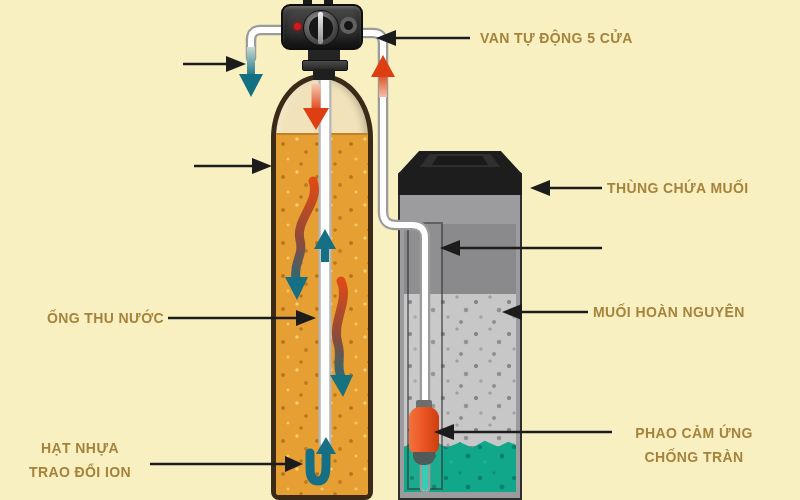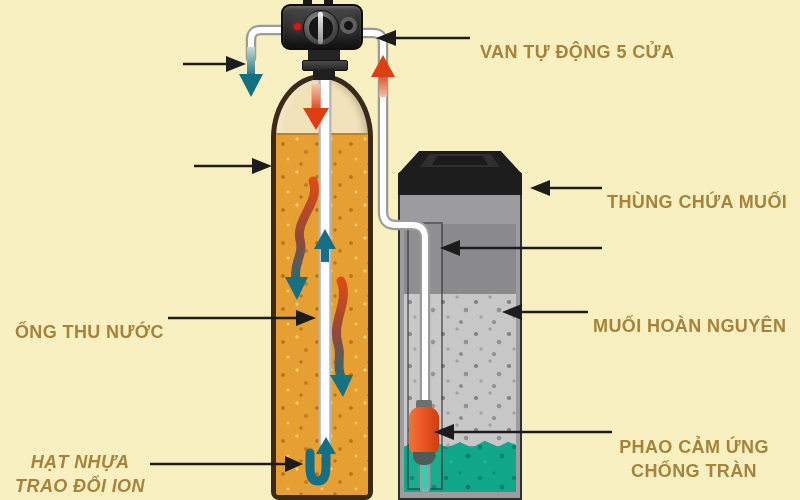--- a/index.html
+++ b/index.html
@@ -7,23 +7,22 @@
     position:relative;width:800px;height:500px;overflow:hidden;
     background:var(--background,#F9F0C2);
     font-family:"Liberation Sans","DejaVu Sans",sans-serif;
   }
   .abs{position:absolute;}
   svg.layer{position:absolute;left:0;top:0;width:800px;height:500px;pointer-events:none;}
 
   
   .lbl{
     position:absolute;color:var(--label-text,#A6833B);
-    font-weight:700;font-size:18px;letter-spacing:.4px;line-height:23px;
+    font-weight:700;font-size:14px;letter-spacing:.4px;line-height:23px;
     white-space:nowrap;
-    margin-top:14px;
   }
   .lbl.two{white-space:normal;text-align:center;line-height:24px;}
 
   
   #softener-tank{
     left:271px;top:74px;width:102px;height:426px;box-sizing:border-box;
     border:5px solid var(--tank-border,#3A2A17);
     border-radius:51px 51px 8px 8px / 64px 64px 8px 8px;
     overflow:hidden;background:var(--resin-top,#F1E2BA);
     box-shadow:inset 4px 0 5px rgba(255,255,255,.25), inset -4px 0 6px rgba(0,0,0,.18);
@@ -260,18 +259,18 @@
   </svg>
 
   <div class="lbl" style="left:480px;top:27px;">VAN TỰ ĐỘNG 5 CỬA</div>
   <div class="lbl" style="left:607px;top:177px;">THÙNG CHỨA MUỐI</div>
   <div class="lbl" style="left:593px;top:301px;">MUỐI HOÀN NGUYÊN</div>
   <div class="lbl" style="left:12px;top:307px;width:152px;text-align:right;">ỐNG THU NƯỚC</div>
   <div class="lbl two" style="left:608px;top:421px;width:172px;">
     <div>PHAO CẢM ỨNG</div>
     <div>CHỐNG TRÀN</div>
   </div>
-  <div class="lbl two" style="left:0px;top:436px;width:160px;font-style:italic;">
+  <div class="lbl two" style="left:0px;top:436px;width:160px;">
     <div>HẠT NHỰA</div>
     <div>TRAO ĐỔI ION</div>
   </div>
 
 </div>
 
 </body></html>

